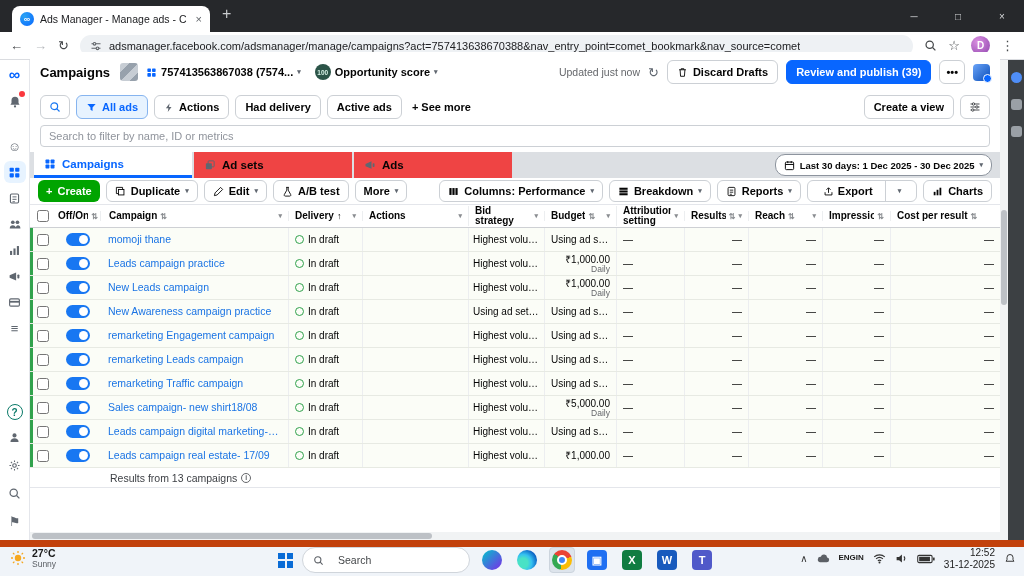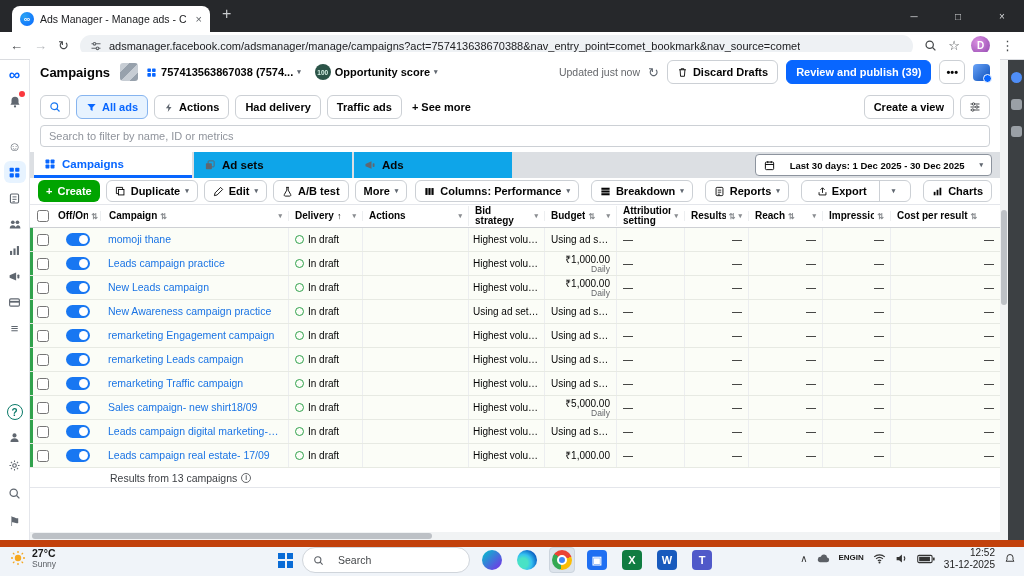--- a/index.html
+++ b/index.html
@@ -72,30 +72,30 @@
 .filter-right{margin-left:auto;display:flex;gap:6px;align-items:center}
 .icon-btn.gray{color:#44474a}
 
 
 .search-row{padding:3px 10px 5px;flex:none}
 .table-search{width:100%;height:22px;border:1px solid #ccd0d5;border-radius:4px;padding:0 8px;font-size:11px;color:#050505;outline:none;font-family:inherit}
 .table-search::placeholder{color:#90949c}
 
 
 .tabs-row{height:26px;background:#dcdfe3;display:flex;align-items:stretch;padding-left:4px;flex:none}
-.tab-item{width:158px;display:flex;align-items:center;gap:6px;padding:0 10px;font-size:11.5px;background:#0ea5e9;margin-right:2px;color:#050505;font-weight:600}
+.tab-item{width:158px;display:flex;align-items:center;gap:6px;padding:0 10px;font-size:11.5px;background:#ef4444;margin-right:2px;color:#050505;font-weight:600}
 .tab-item.active{background:#fff;color:var(--brand-blue,#0866ff);border-bottom:3px solid var(--brand-blue,#0866ff)}
 .tabs-right{margin-left:auto;display:flex;align-items:center;padding-right:8px}
-.date-chip{height:22px;background:#fff;border:1px solid #8d949e;border-radius:4px;display:flex;align-items:center;gap:15px;padding:0 8px;font-size:9.5px;font-weight:600;white-space:nowrap}
+.date-chip{height:22px;background:#fff;border:1px solid #8d949e;border-radius:10px;display:flex;align-items:center;gap:5px;padding:0 8px;font-size:9.5px;font-weight:600;white-space:nowrap}
 
 
 .toolbar{height:26px;display:flex;align-items:center;gap:6px;padding:0 8px;background:#fff;flex:none}
 .toolbar .btn{height:22px;padding:0 8px}
 .btn-create{background:var(--create-green,#00a400);color:#fff;border:none;font-weight:bold}
-.toolbar-right{margin-left:auto;display:flex;gap:12px;align-items:center}
+.toolbar-right{margin-left:auto;display:flex;gap:6px;align-items:center}
 .split{padding:0;overflow:hidden}
 .split .seg{padding:0 7px;height:100%;display:flex;align-items:center;gap:4px}
 .split .sep{width:1px;height:100%;background:#ccd0d5}
 
 
 .c{padding:0 6px;overflow:hidden;white-space:nowrap}
 .c-check{width:26px;display:flex;align-items:center;justify-content:center;padding:0}
 .c-toggle{width:44px;display:flex;align-items:center;justify-content:center;padding:0}
 .c-campaign{width:188px;display:flex;align-items:center;padding-left:8px}
 .c-delivery{width:74px;display:flex;align-items:center;gap:4px}
@@ -333,21 +333,21 @@
       <span class="chip">
         <svg width="10" height="11" viewBox="0 0 16 16" fill="#606770">
             <path d="M9 1 3 9h4l-1 6 6-8H8z"></path>
           </svg>
         <span>Actions</span>
       </span>
       <span class="chip">
           <span>Had delivery</span>
         </span>
       <span class="chip">
-          <span>Traffic ads</span>
+          <span>Active ads</span>
         </span>
       <span class="see-more">
         <span>+</span>
         <span>See more</span>
       </span>
       <div class="filter-right">
         <button class="btn">
             <span>Create a view</span>
           </button>
         <span class="icon-btn gray">
@@ -741,21 +741,21 @@
   <div class="trow">
     <div class="c c-check">
             <input type="checkbox" style="">
           </div>
     <div class="c c-toggle">
             <span class="toggle">
               <span class="knob"></span>
             </span>
           </div>
     <div class="c c-campaign">
-            <span class="camp-link">Sales campaign- new shirt18/09</span>
+            <span class="camp-link">Sales campaign- new shirt18/08</span>
           </div>
     <div class="c c-delivery bl">
       <span class="draft-ring"></span>
       <span class="del-text">In draft</span>
     </div>
     <div class="c c-actions bl"></div>
     <div class="c c-bid bl">Highest volume</div>
     <div class="c c-budget bl">
       <span class="b-main">₹5,000.00</span>
       <span class="b-sub">Daily</span>

